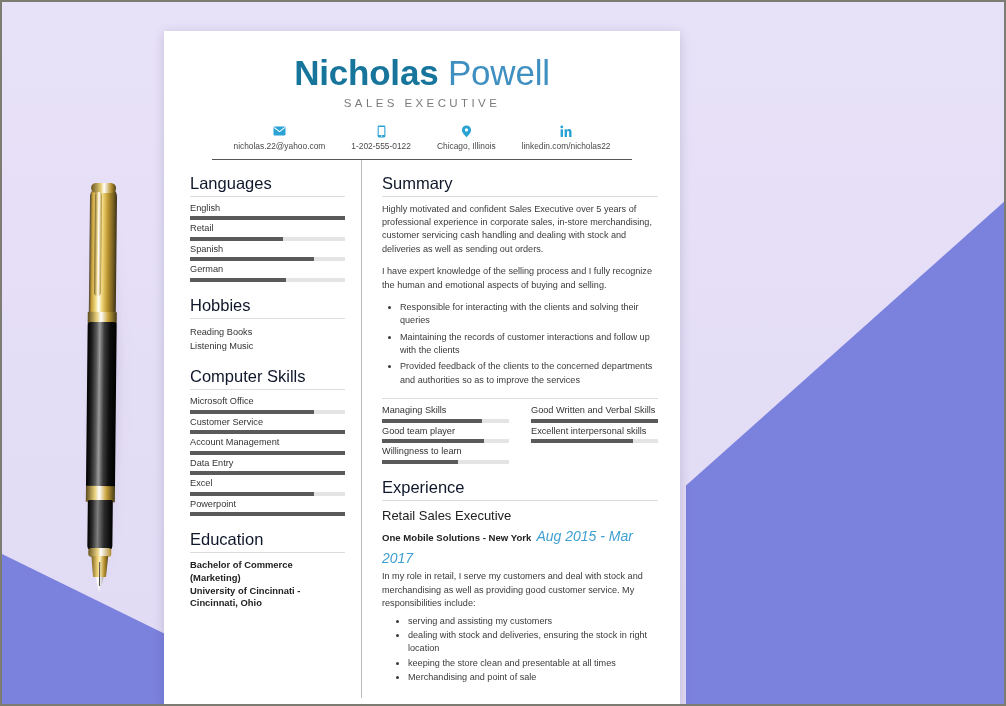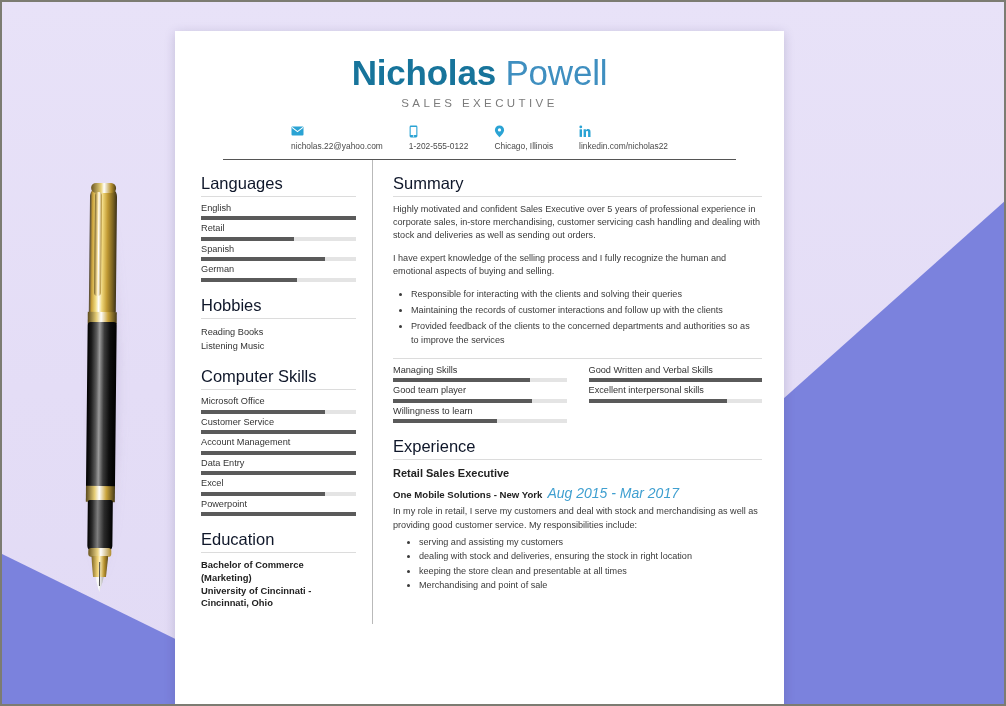--- a/index.html
+++ b/index.html
@@ -158,23 +158,23 @@
     left: 17px;
     top: 376px;
     width: 1px;
     height: 24px;
     background: #4a4a4a;
   }
 
   
   .page {
     position: absolute;
-    left: 175px;
+    left: 164px;
     top: 31px;
-    width: 609px;
+    width: 516px;
     height: 675px;
     background: #ffffff;
     box-shadow: 0 2px 10px rgba(70,60,110,.22);
     overflow: hidden;
   }
 
   
   .rv-header {
     padding: 24px 30px 0;
     text-align: center;
@@ -203,21 +203,21 @@
   .rv-contacts {
     margin-top: 16px;
     display: flex;
     justify-content: center;
     align-items: flex-end;
     gap: 26px;
   }
   .contact {
     display: flex;
     flex-direction: column;
-    align-items: flex-start;
+    align-items: center;
     gap: 3px;
   }
   .contact-icon {
     height: 13px;
     display: flex;
     align-items: center;
     justify-content: center;
     color: #2aa3d4;
   }
   .contact-icon svg { display: block; }
@@ -325,22 +325,22 @@
 
   
   .skills-grid {
     display: flex;
     gap: 22px;
   }
   .skills-col { flex: 1; min-width: 0; }
 
   
   .exp-role {
-    font-size: 11px;
-    font-weight: bold;
+    font-size: 13px;
+    font-weight: normal;
     color: #222222;
     line-height: 1.4;
   }
   .exp-company-line {
     line-height: 1.4;
     margin-bottom: 1px;
   }
   .exp-company {
     font-size: 9.6px;
     font-weight: bold;

